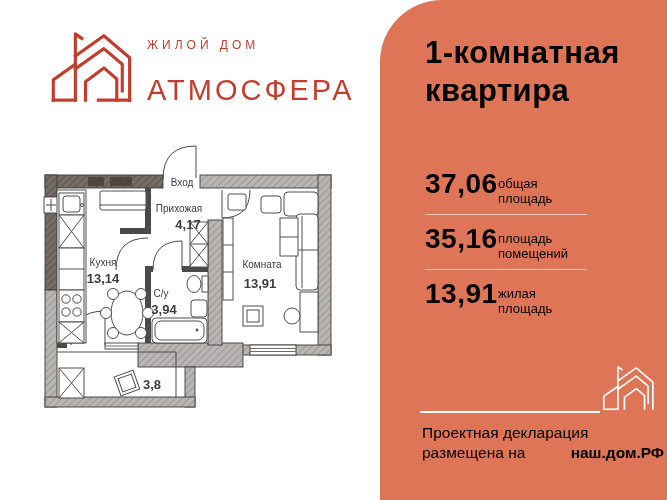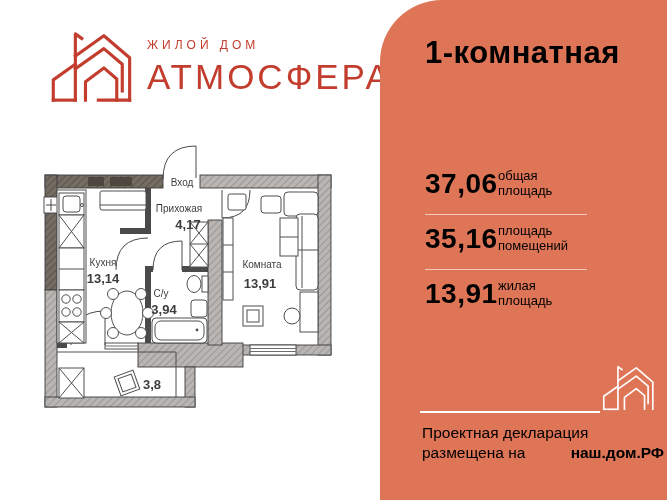--- a/index.html
+++ b/index.html
@@ -5,21 +5,21 @@
   html,body{margin:0;padding:0;background:#e8e8e8;}
   .stage{
     position:relative;width:667px;height:500px;background:#ffffff;
     overflow:hidden;font-family:"Liberation Sans",sans-serif;padding-left:8px;
   }
   
   .brand{position:absolute;left:45px;top:26px;display:flex;align-items:flex-start;}
   .brand-icon{width:92px;height:82px;}
   .brand-text{margin-left:10px;padding-top:12px;color:#c33d2e;}
   .brand-tagline{font-size:12px;letter-spacing:4px;font-weight:500;}
-  .brand-name{font-size:35px;letter-spacing:3px;font-weight:500;margin-top:5px;}
+  .brand-name{font-size:29px;letter-spacing:3px;font-weight:500;margin-top:22px;}
   
   .floorplan{position:absolute;left:30px;top:138px;width:320px;height:292px;}
   .wallstroke{stroke:#3c3c3c;stroke-width:0.9;}
   .part{fill:#4a4a4a;}
   .furn{fill:#ffffff;stroke:#4f4f4f;stroke-width:1;}
   .furnline{fill:none;stroke:#4f4f4f;stroke-width:1;}
   .door{fill:none;stroke:#4a4a4a;stroke-width:1;}
   .rname{font-family:"Liberation Sans",sans-serif;font-size:10px;fill:#3d3d3d;}
   .rarea{font-family:"Liberation Sans",sans-serif;font-size:13px;font-weight:bold;fill:#3d3d3d;}
   
@@ -27,21 +27,21 @@
     position:absolute;left:380px;top:0;width:302px;height:500px;
     background:#df7557;border-top-left-radius:62px;color:#000000;
   }
   .panel-title{
     position:absolute;left:45px;top:34px;font-size:31px;font-weight:bold;
     line-height:38px;letter-spacing:0.5px;margin:0;
   }
   .stats{position:absolute;left:45px;top:168px;width:220px;}
   .stat-row{display:flex;align-items:flex-start;height:38px;}
   .stat-value{width:73px;font-size:28px;font-weight:bold;letter-spacing:0.5px;}
-  .stat-label{font-size:13px;line-height:15px;}
+  .stat-label{font-size:13px;line-height:15px;margin-top:8px;}
   .stat-divider{width:162px;border:none;border-top:1px solid rgba(255,255,255,0.6);margin:8px 0;}
   .footer-line{position:absolute;left:40px;top:411px;width:180px;height:2px;background:#ffffff;}
   .panel-house{position:absolute;left:214px;top:362px;width:68px;height:52px;}
   .panel-footer{position:absolute;left:42px;top:423px;font-size:15.5px;line-height:19.5px;}
   .bold{font-weight:bold;margin-left:41px;}
 </style>
 </head>
 <body>
 
 <div class="stage">
@@ -211,20 +211,21 @@
       <text class="rarea" x="164" y="314" text-anchor="middle">3,94</text>
       <text class="rname" x="262" y="268" text-anchor="middle">Комната</text>
       <text class="rarea" x="260" y="288" text-anchor="middle">13,91</text>
       <text class="rarea" x="152" y="389" text-anchor="middle" font-size="12">3,8</text>
     </g>
   </svg>
 
   <aside class="panel">
     <h1 class="panel-title">
       <span>1-комнатная</span><br>
+      <span>квартира</span>
     </h1>
 
     <div class="stats">
       <div class="stat-row">
         <div class="stat-value">37,06</div>
         <div class="stat-label">
           <div>общая</div>
           <div>площадь</div>
         </div>
       </div>

